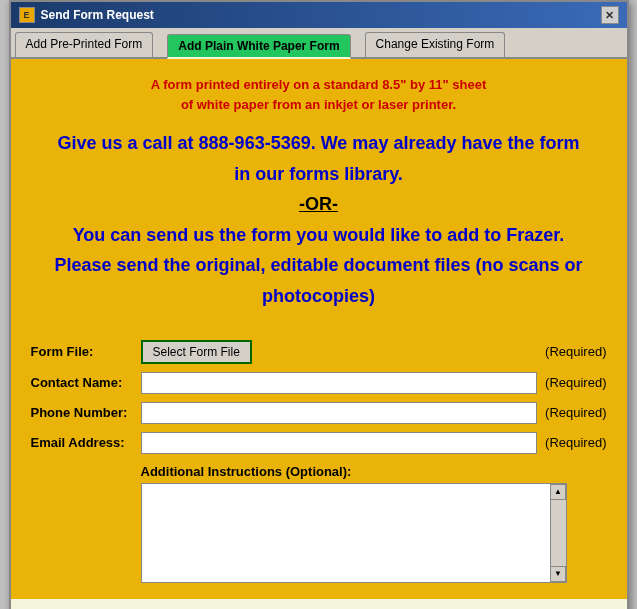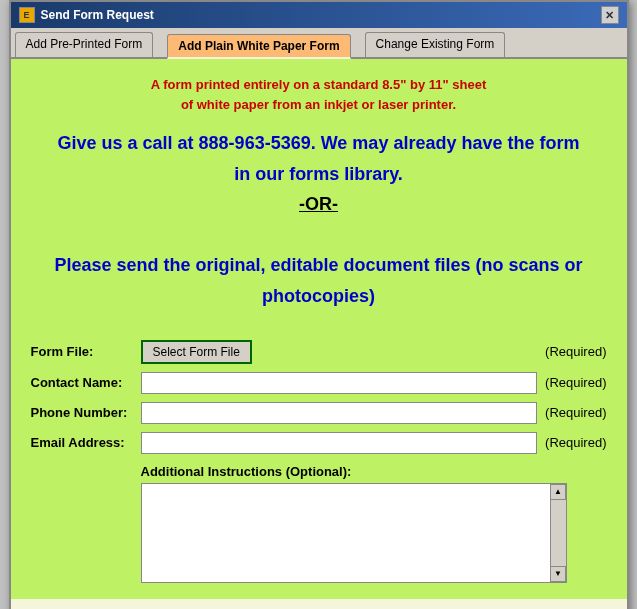--- a/index.html
+++ b/index.html
@@ -74,29 +74,29 @@
       border: 1px solid #888;
       border-bottom: none;
       background: #d4d0c8;
       cursor: pointer;
       font-size: 12px;
       color: #000;
       margin-right: 14px;
       border-radius: 3px 3px 0 0;
     }
     .tab.active {
-      background: #fdba74;
+      background: #22c55e;
       font-weight: bold;
       border-bottom: 2px solid #f5f5dc;
       position: relative;
       bottom: -2px;
     }
     .content {
       padding: 16px 20px;
-      background: #bef264;
+      background: #eab308;
     }
     .description {
       text-align: center;
       color: #cc0000;
       font-weight: bold;
       font-size: 13px;
       margin-bottom: 14px;
       line-height: 1.5;
     }
     .info-section {
@@ -265,21 +265,21 @@
 
     <div class="description">
       <span>A form printed entirely on a standard 8.5" by 11" sheet</span><br>
       <span>of white paper from an inkjet or laser printer.</span>
     </div>
 
     <div class="info-section">
       <span>Give us a call at 888-963-5369.  We may already have the form</span><br>
       <span>in our forms library.</span><br>
       <span class="or-text">-OR-</span><br>
-      <br>
+      <span>You can send us the form you would like to add to Frazer.</span><br>
       <span>Please send the original, editable document files (no scans or photocopies)</span>
     </div>
 
     <div class="form-section">
 
       <div class="form-row">
         <span class="form-label">Form File:</span>
         <div class="select-btn-wrapper">
           <button class="select-btn">Select Form File</button>
         </div>

